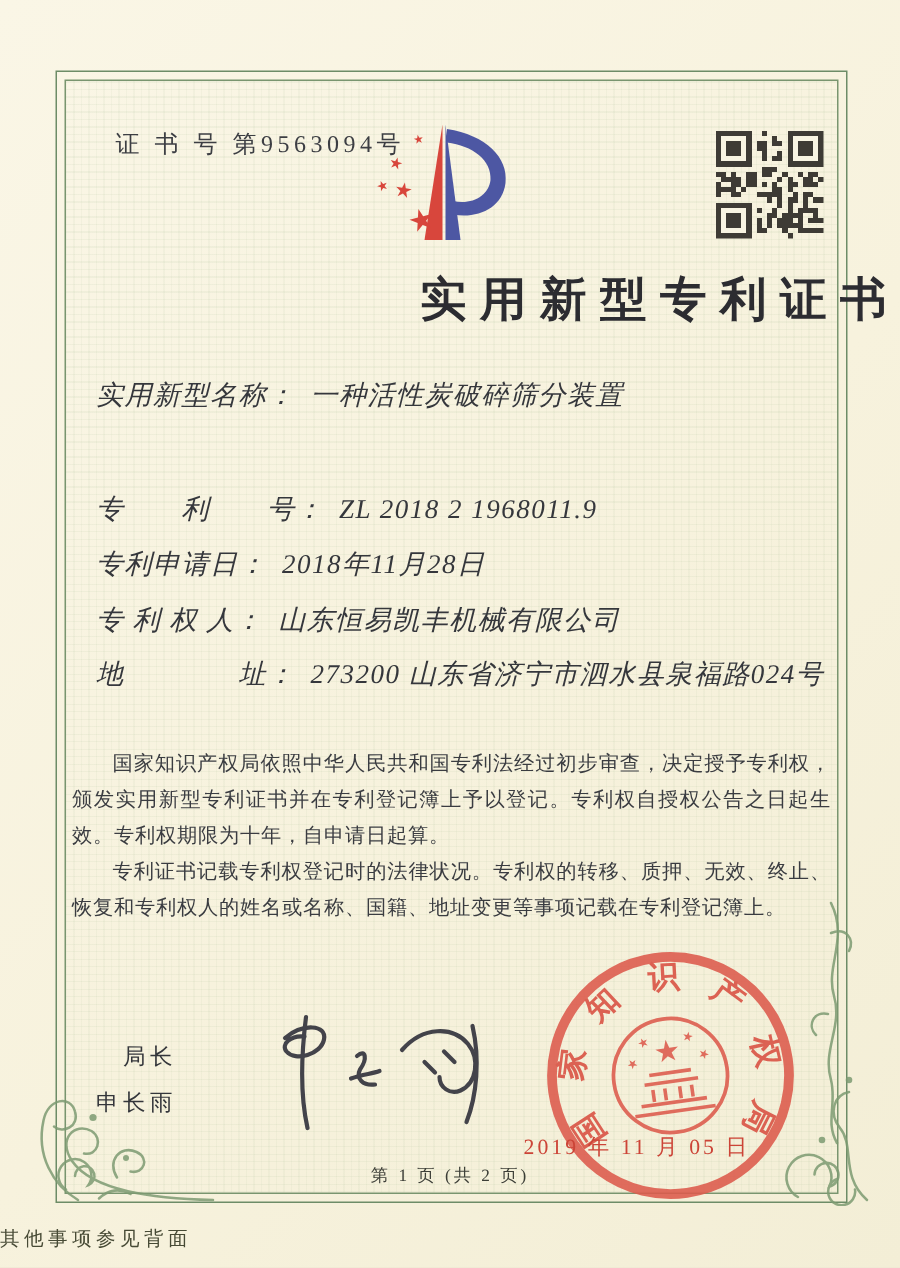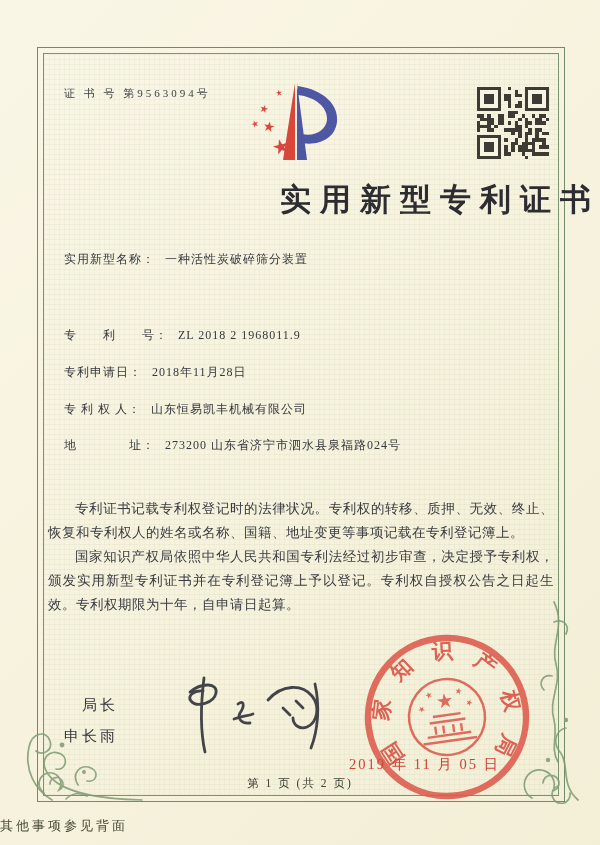--- a/index.html
+++ b/index.html
@@ -22,34 +22,34 @@
   .frame-inner{
     position:absolute;left:5px;top:5px;right:5px;bottom:5px;
     border:1px solid #79956f;
     box-sizing:border-box;
     background:
       repeating-linear-gradient(0deg, rgba(145,175,130,.09) 0 .7px, transparent .7px 5px),
       repeating-linear-gradient(90deg, rgba(145,175,130,.07) 0 .7px, transparent .7px 5px);
   }
   
   .cert-no{
-    position:absolute;left:64px;top:86px;
-    font-size:11px;color:#3c3e43;letter-spacing:3px;
+    position:absolute;left:77px;top:86px;
+    font-size:16px;color:#3c3e43;letter-spacing:3px;
   }
   .logo{position:absolute;left:240px;top:70px;width:120px;height:108px;}
   .qr{position:absolute;left:477px;top:87px;width:72px;height:72px;}
   .title{
     position:absolute;left:0;top:179px;width:100%;
     text-align:right;font-size:31px;font-weight:bold;color:#2c2c31;
     letter-spacing:9px;text-indent:9px;
   }
   
   .field-row{
     position:absolute;left:64px;width:480px;
-    font-size:12px;color:#35373c;white-space:nowrap;
+    font-size:18px;color:#35373c;white-space:nowrap;font-style:italic;
   }
   .field-label{letter-spacing:1px;}
   .field-value{margin-left:10px;letter-spacing:1px;}
   .grant-col2{position:absolute;left:266px;top:0;}
   
   .body-text{
     position:absolute;left:48px;top:497px;width:506px;
     font-size:13.5px;color:#3a3c41;line-height:24px;text-align:justify;
   }
   .body-text p{margin:0;text-indent:2em;letter-spacing:.5px;}
@@ -242,22 +242,22 @@
     <span class="field-label">专利申请日：</span><span class="field-value">2018年11月28日</span>
   </div>
   <div class="field-row" style="top:401px">
     <span class="field-label">专 利 权 人：</span><span class="field-value">山东恒易凯丰机械有限公司</span>
   </div>
   <div class="field-row" style="top:437px">
     <span class="field-label">地　　　　址：</span><span class="field-value">273200 山东省济宁市泗水县泉福路024号</span>
   </div>
 
   <div class="body-text">
+    <p>国家知识产权局依照中华人民共和国专利法经过初步审查，决定授予专利权，颁发实用新型专利证书并在专利登记簿上予以登记。专利权自授权公告之日起生效。专利权期限为十年，自申请日起算。</p>
     <p>专利证书记载专利权登记时的法律状况。专利权的转移、质押、无效、终止、恢复和专利权人的姓名或名称、国籍、地址变更等事项记载在专利登记簿上。</p>
-    <p>国家知识产权局依照中华人民共和国专利法经过初步审查，决定授予专利权，颁发实用新型专利证书并在专利登记簿上予以登记。专利权自授权公告之日起生效。专利权期限为十年，自申请日起算。</p>
   </div>
 
   <div class="officer">
     <div>局长</div>
     <div>申长雨</div>
   </div>
 
   <svg class="signature" viewBox="0 0 180 95">
     <g fill="none" stroke="#43434a" stroke-width="2.8" stroke-linecap="round" stroke-linejoin="round">
       <path d="M28,20 C40,10 56,11 54,21 C52,31 35,36 29,29 C25,24 32,18 41,19"></path>

